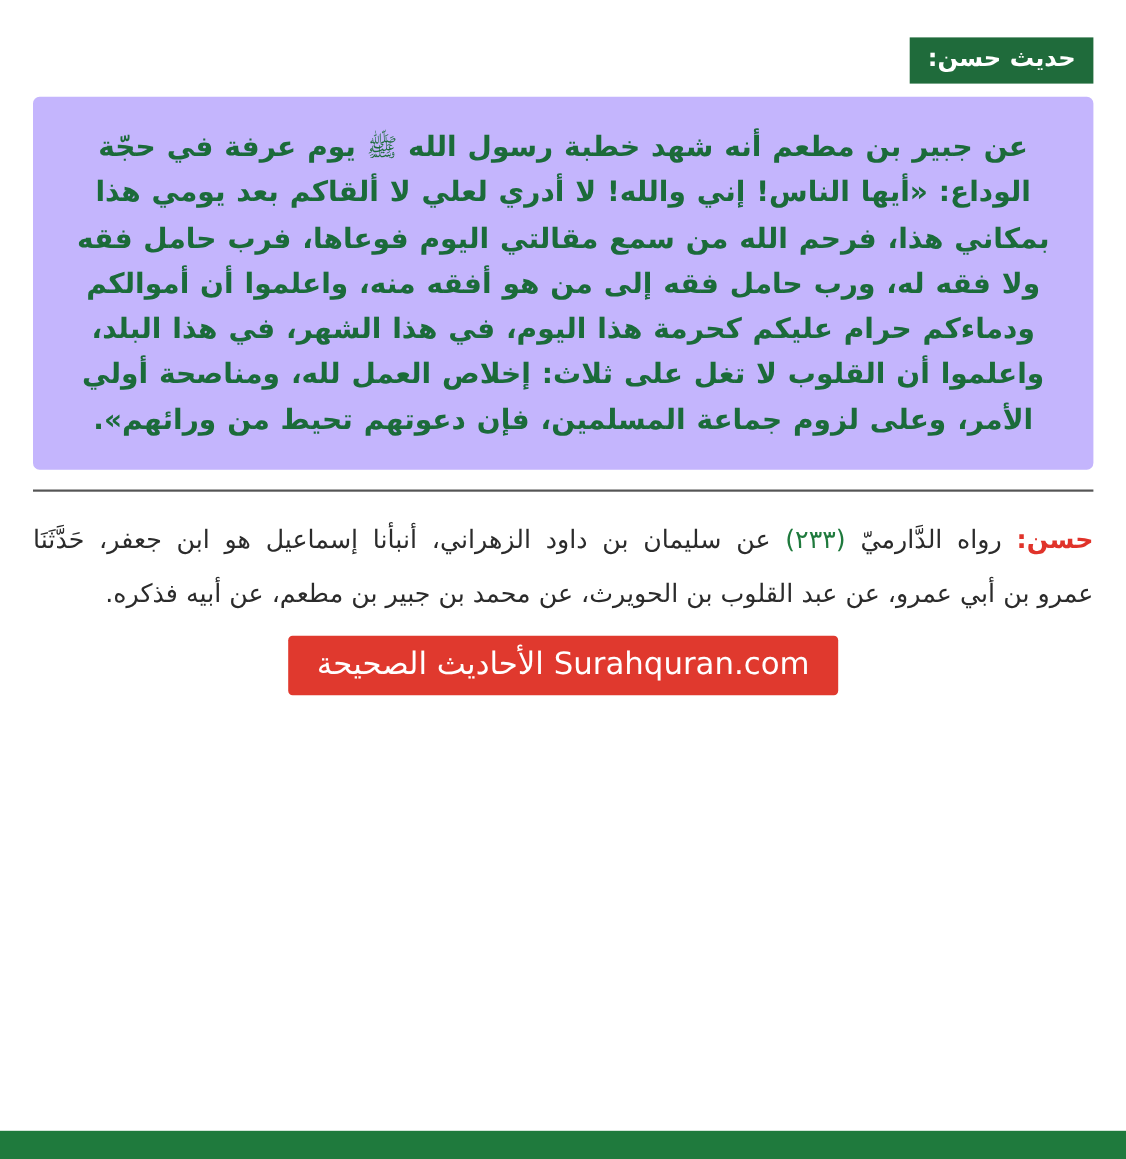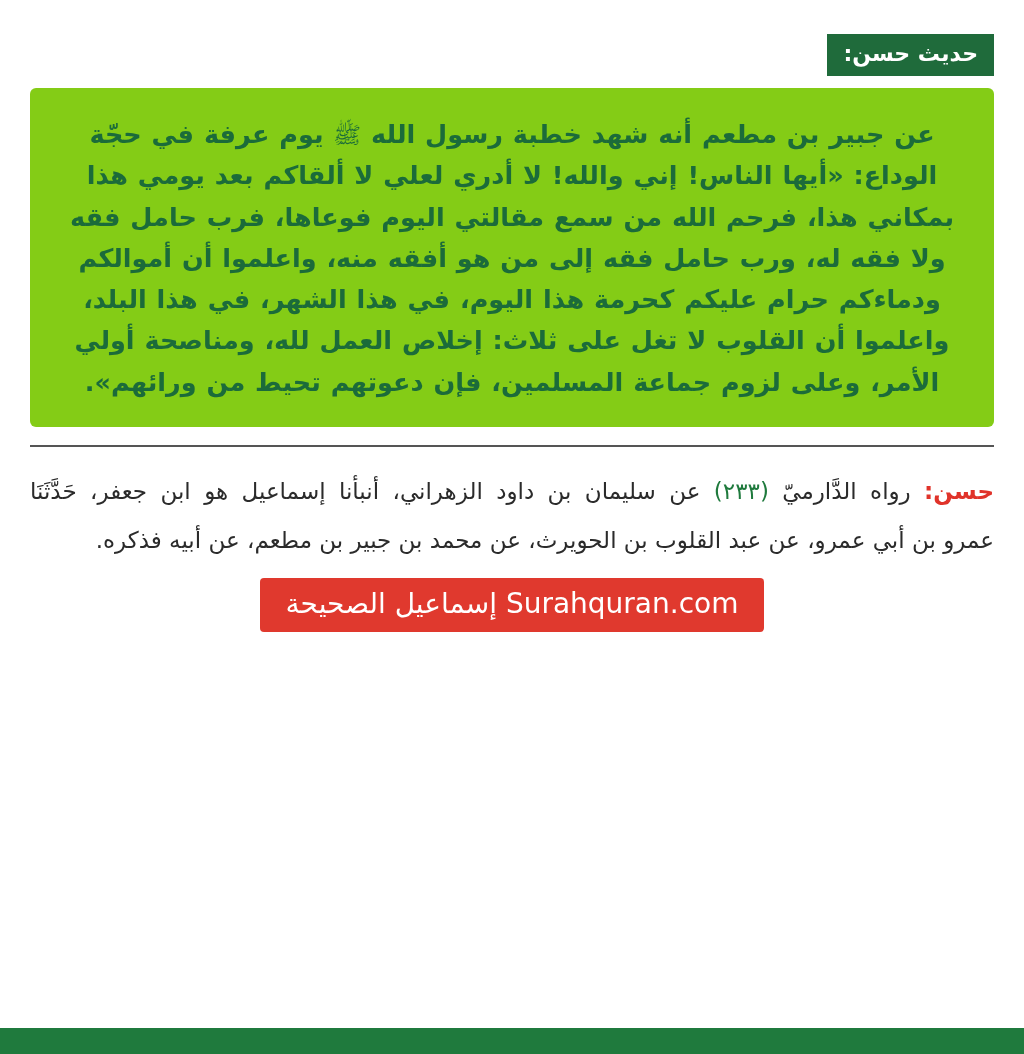--- a/index.html
+++ b/index.html
@@ -41,21 +41,21 @@
     font-size: 22px;
     font-weight: bold;
     padding: 9px 16px 11px 16px;
     line-height: 1;
     letter-spacing: 0;
   }
 
   
   .hadith-box {
     margin-top: 12px;
-    background: #84cc16;
+    background: #c4b5fd;
     border-radius: 6px;
     padding: 26px 26px 24px 26px;
     box-sizing: border-box;
   }
   .hadith-text {
     color: #1b6b3a;
     font-size: 25.5px;
     font-weight: bold;
     line-height: 1.62;
     text-align: center;
@@ -148,19 +148,19 @@
     <hr class="divider">
 
     <div class="takhrij">
       <p><span class="grade-word">حسن:</span><span> رواه الدَّارميّ </span><span class="ref-num">(٢٣٣)</span><span> عن سليمان بن داود الزهراني، أنبأنا إسماعيل هو ابن جعفر، حَدَّثَنَا</span></p>
       <p class="last">عمرو بن أبي عمرو، عن عبد القلوب بن الحويرث، عن محمد بن جبير بن مطعم، عن أبيه فذكره.</p>
     </div>
 
     <div class="footer-wrap">
       <div class="site-banner">
         <span class="domain">Surahquran.com</span>
-        <span>إسماعيل الصحيحة</span>
+        <span>الأحاديث الصحيحة</span>
       </div>
     </div>
 
   </div>
   <div class="bottom-strip"></div>
 </div>
 
 </body></html>

